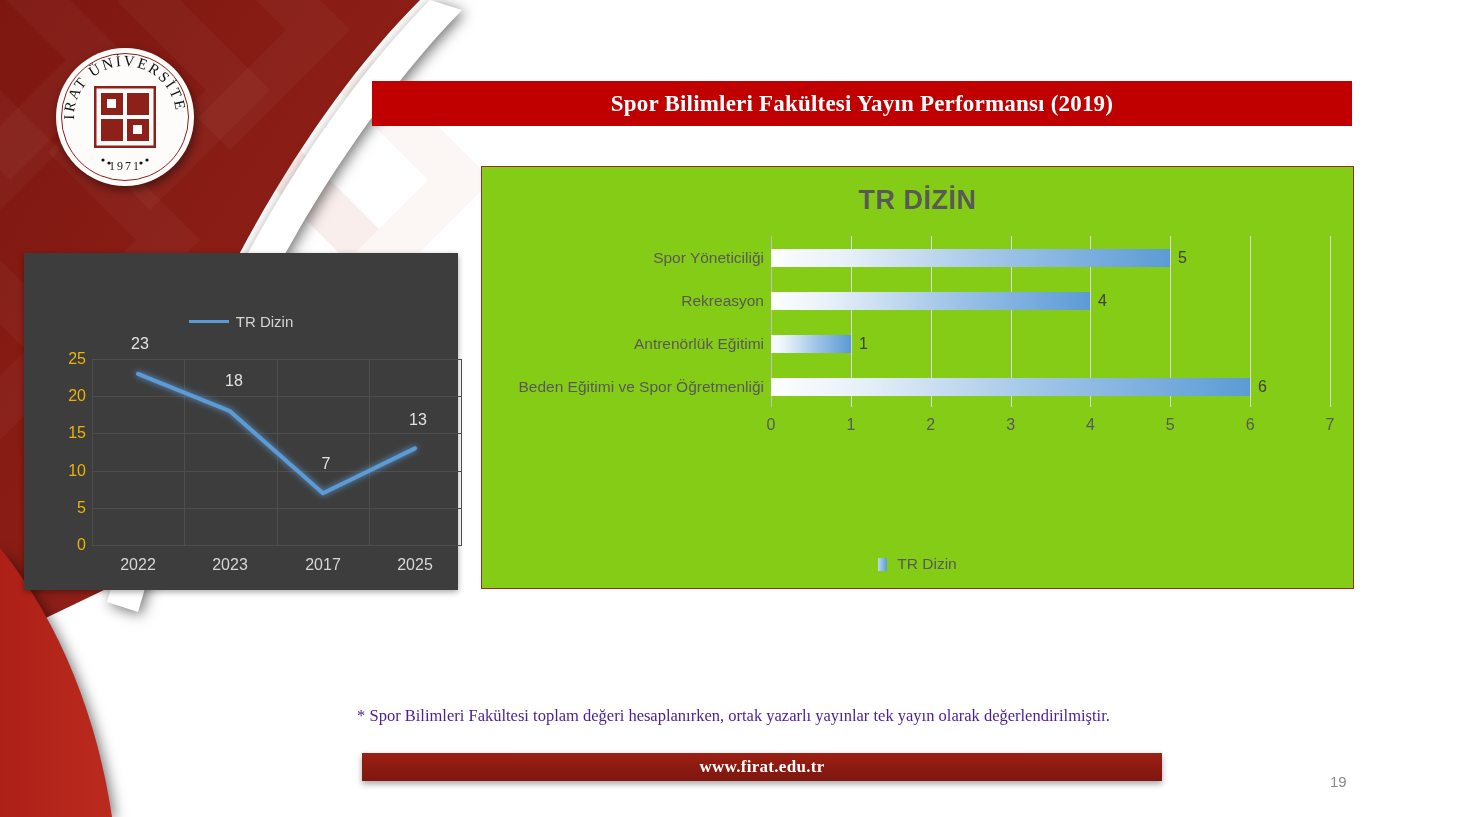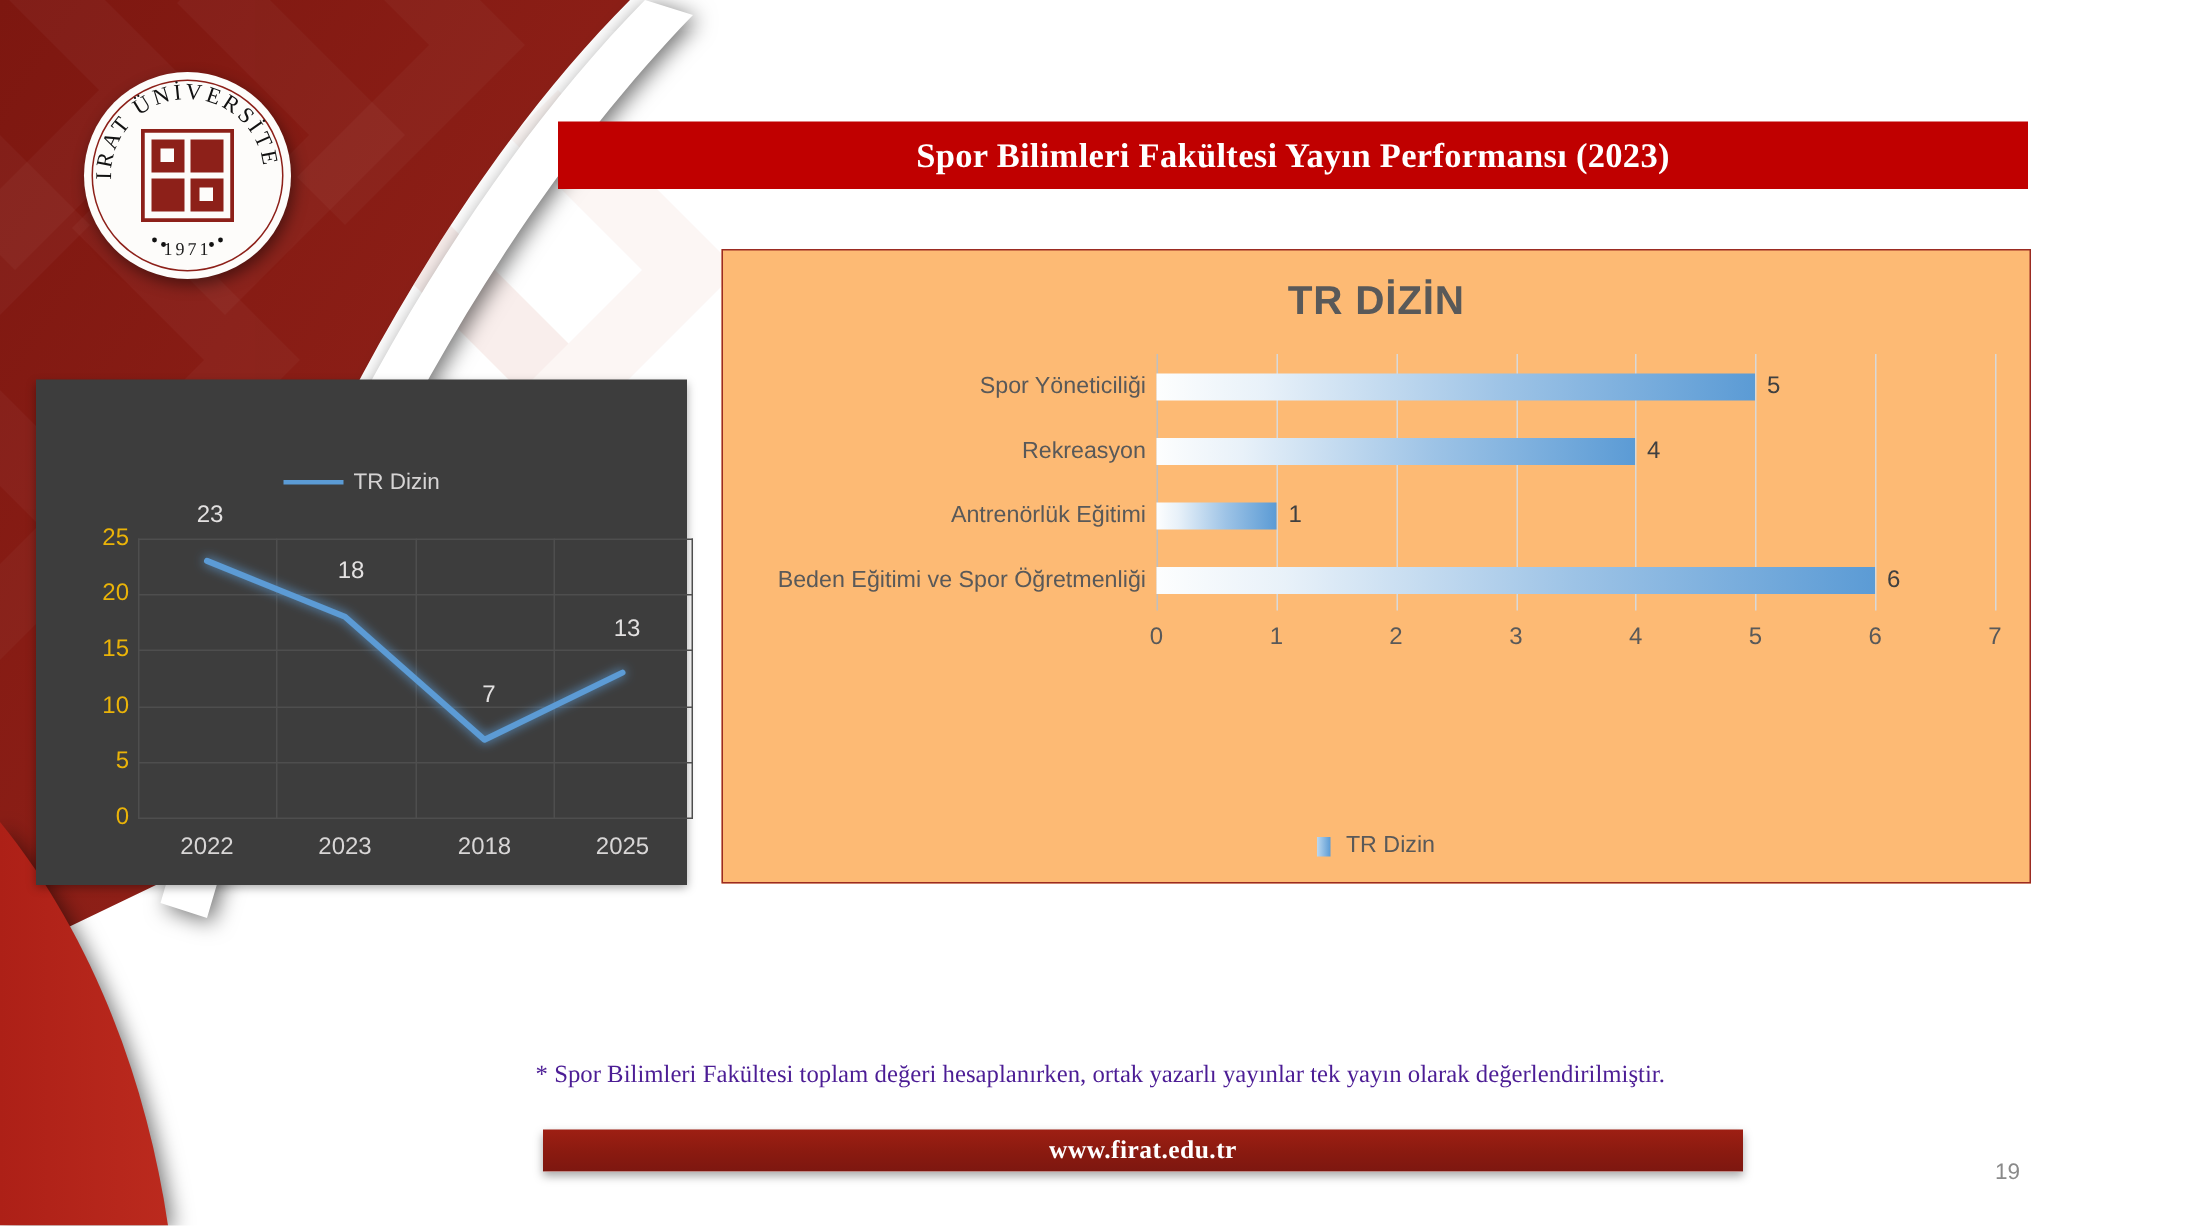--- a/index.html
+++ b/index.html
@@ -79,21 +79,21 @@
   }
   .lc-dlab{
     position:absolute;color:#e3e1e1;font-size:16px;text-align:center;width:40px;
     transform:translateX(-50%);
   }
   .lc-svg{position:absolute;left:0;top:0;}
 
   
   .bar-card{
     position:absolute;left:481px;top:166px;width:871px;height:421px;
-    background:#fdba74;border:1.5px solid #9b2b22;
+    background:#84cc16;border:1.5px solid #9b2b22;
     z-index:6;
   }
   .bar-title{
     position:absolute;left:0;right:0;top:18px;text-align:center;
     color:#595959;font-size:27px;font-weight:bold;letter-spacing:.5px;
   }
 
   .bc-area{position:absolute;left:0;top:0;width:871px;height:250px;}
   .bc-plot{position:absolute;left:289px;top:69px;width:559px;height:171px;}
   .bc-grid-v{position:absolute;top:0;height:100%;width:1px;background:#d9d9d9;}
@@ -229,21 +229,21 @@
     <rect x="13" y="13" width="9" height="9" fill="#fdfcfa"></rect>
     <rect x="33" y="7" width="22" height="22" fill="#8d2019"></rect>
     <rect x="7" y="33" width="22" height="22" fill="#8d2019"></rect>
     <rect x="33" y="33" width="22" height="22" fill="#8d2019"></rect>
     <rect x="39" y="39" width="9" height="9" fill="#fdfcfa"></rect>
   </svg>
   <div class="logo-year">1971</div>
 </div>
 
 <div class="title-bar">
-  <span>Spor Bilimleri Fakültesi Yayın Performansı (2023)</span>
+  <span>Spor Bilimleri Fakültesi Yayın Performansı (2019)</span>
 </div>
 
 <div class="line-card">
 
   <div class="line-legend">
     <span class="swatch"></span>
     <span class="lbl">TR Dizin</span>
   </div>
 
   <div class="lc-plot">
@@ -277,21 +277,21 @@
 
     <div class="lc-ylab" style="top:0px">25</div>
     <div class="lc-ylab" style="top:37px">20</div>
     <div class="lc-ylab" style="top:74px">15</div>
     <div class="lc-ylab" style="top:112px">10</div>
     <div class="lc-ylab" style="top:149px">5</div>
     <div class="lc-ylab" style="top:186px">0</div>
 
     <div class="lc-xlab" style="left:46px">2022</div>
     <div class="lc-xlab" style="left:138px">2023</div>
-    <div class="lc-xlab" style="left:231px">2018</div>
+    <div class="lc-xlab" style="left:231px">2017</div>
     <div class="lc-xlab" style="left:323px">2025</div>
 
     <div class="lc-dlab" style="left:48px;top:-24px">23</div>
     <div class="lc-dlab" style="left:142px;top:13px">18</div>
     <div class="lc-dlab" style="left:234px;top:96px">7</div>
     <div class="lc-dlab" style="left:326px;top:52px">13</div>
   </div>
 </div>
 
 <div class="bar-card">

